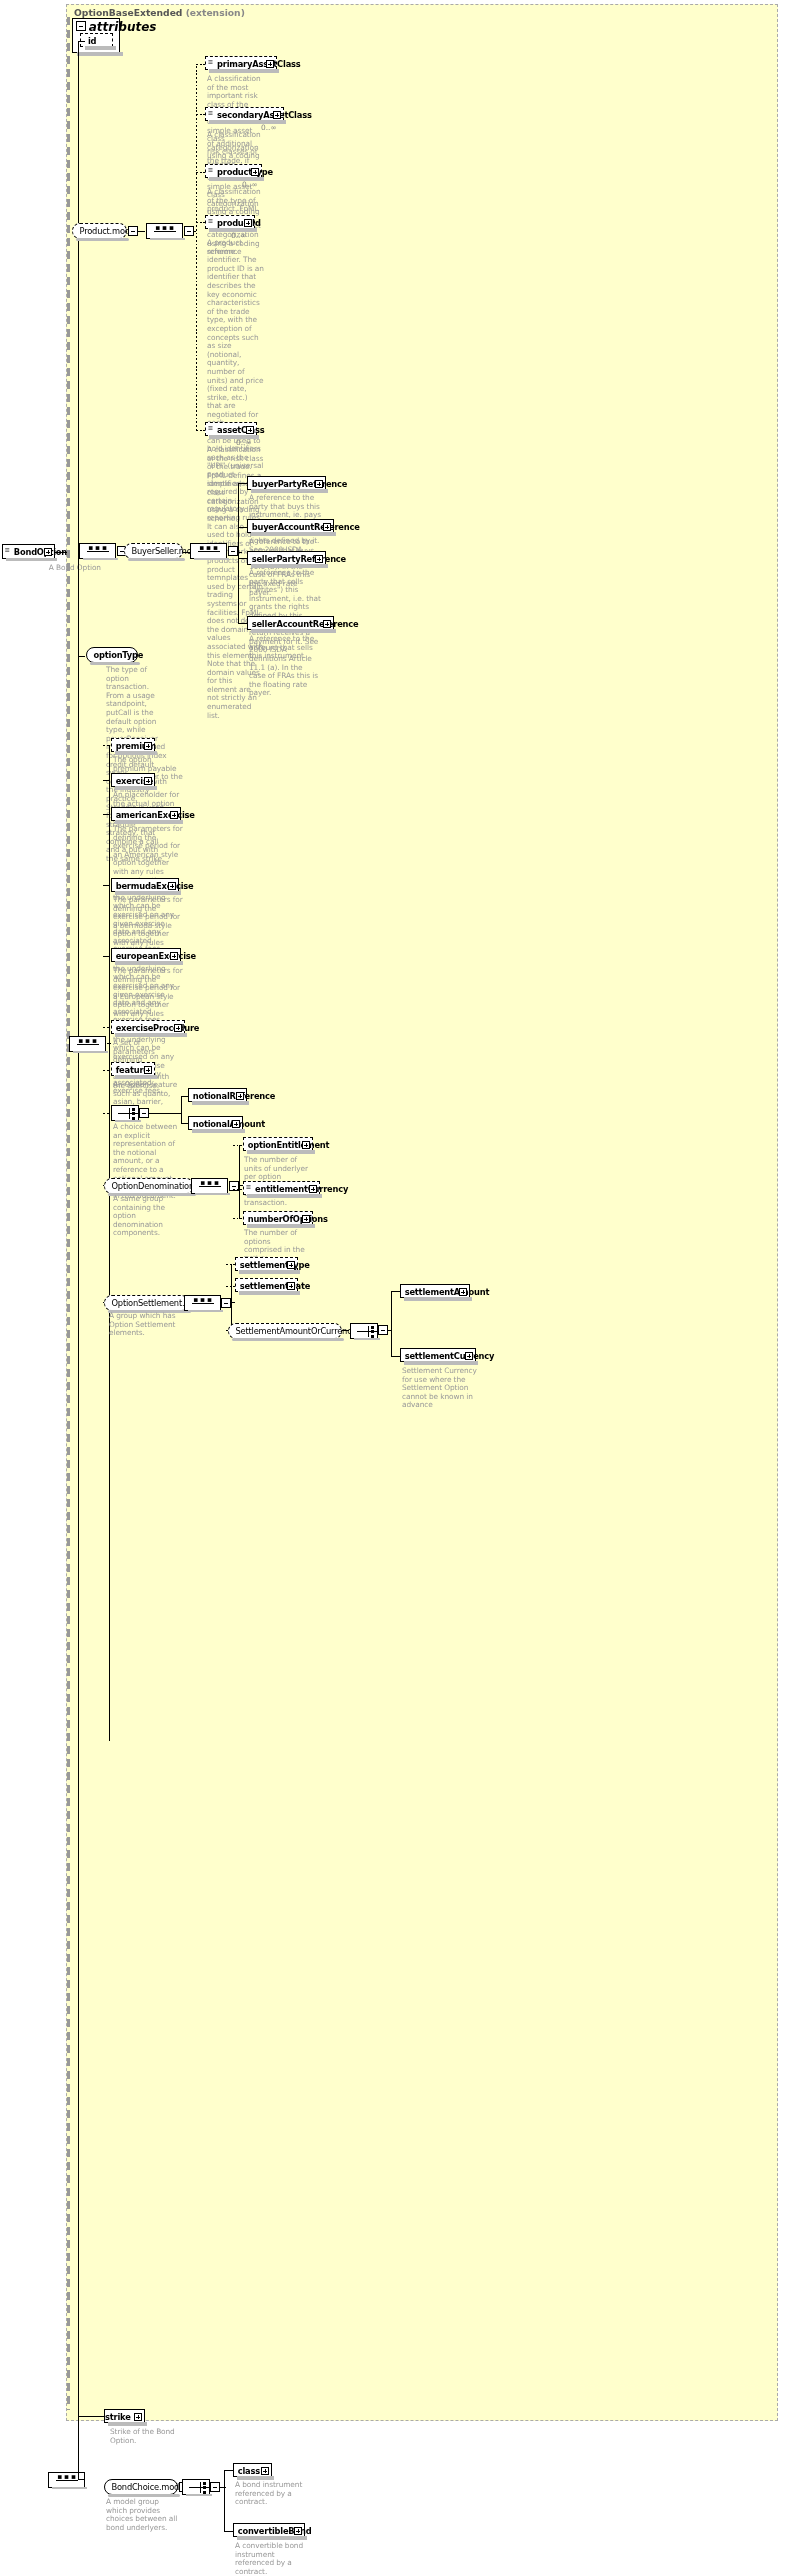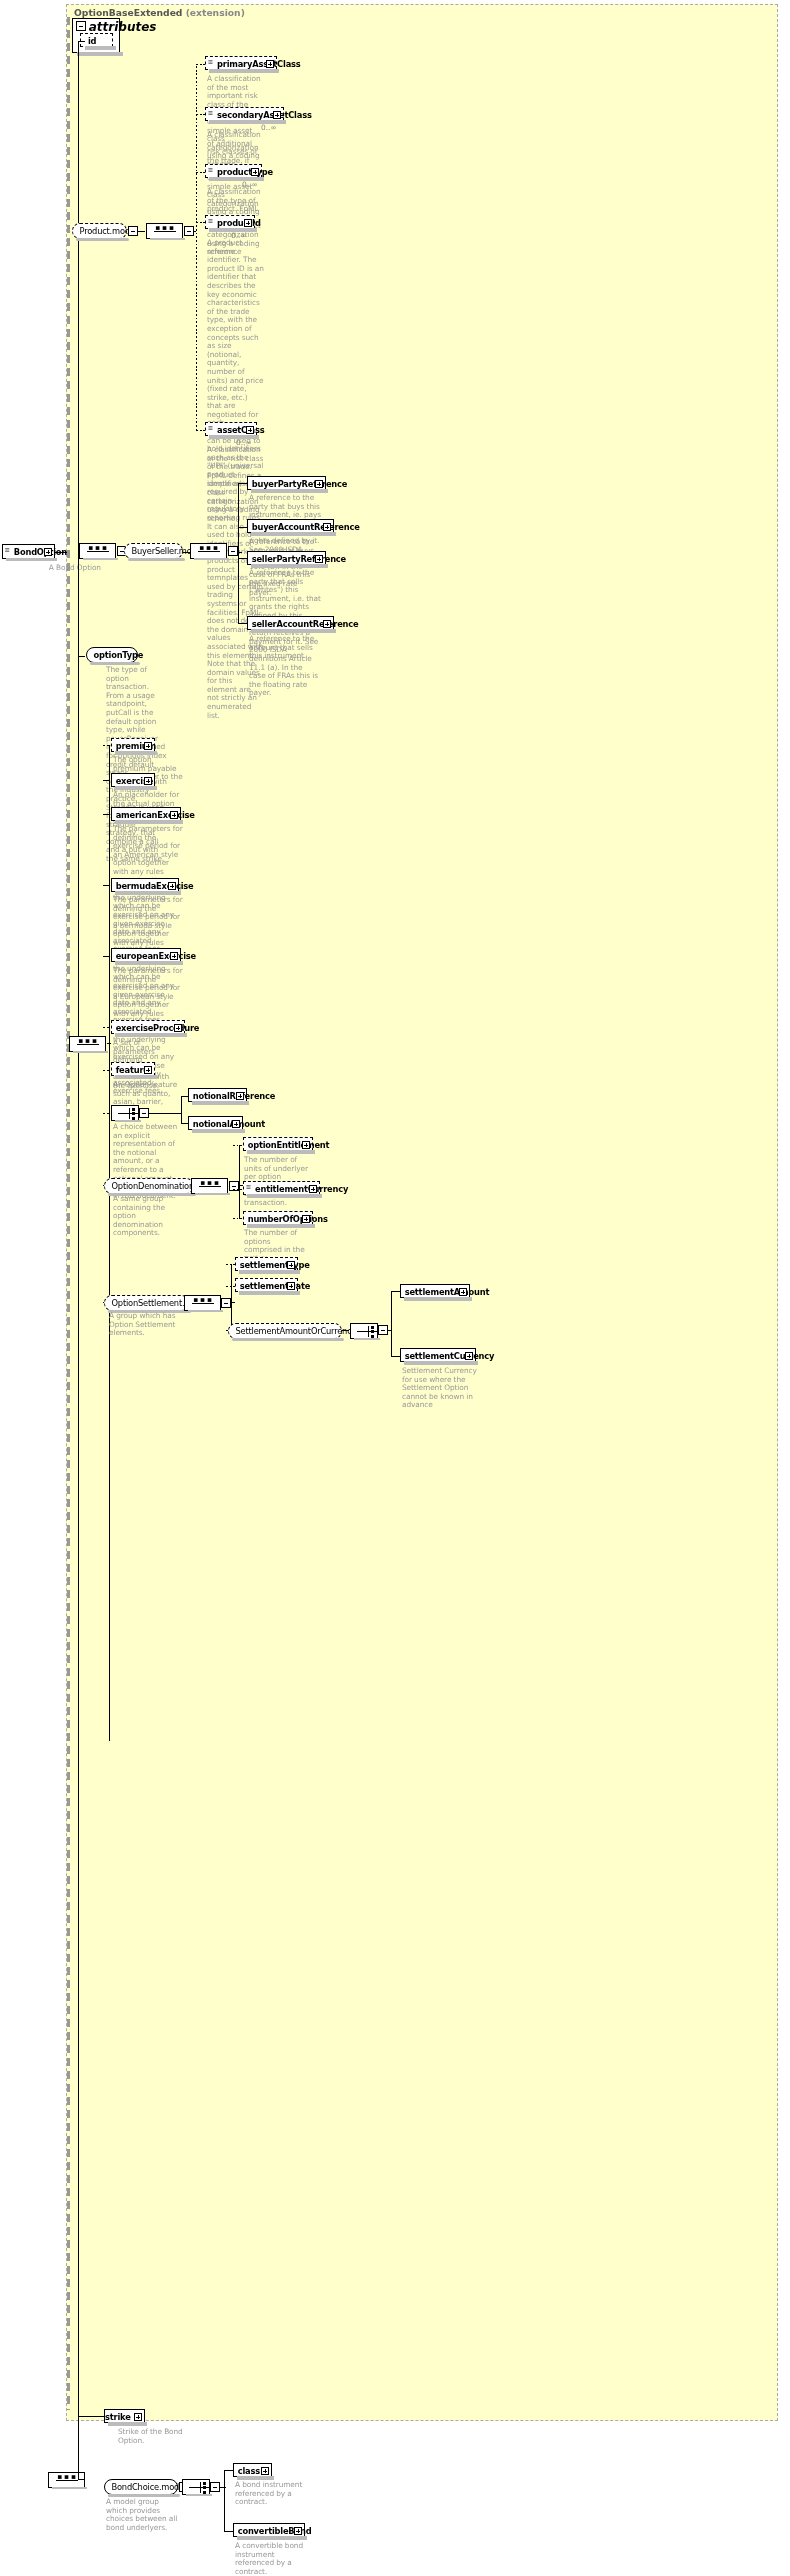--- a/index.html
+++ b/index.html
@@ -475,21 +475,21 @@
 <div class="ln h" style="left:48px;top:2479px;width:0"></div>
 <div class="ln v" style="left:78px;top:2416px;height:63px"></div>
 <div class="ln h" style="left:78px;top:2479px;width:7.4px"></div>
 
 <div class="ln h" style="left:78px;top:2416px;width:26px"></div>
 <div class="el" style="left:104px;top:2409px;width:41px;height:14px">
   <span class="name" style="padding-left:0">strike</span>
   <span class="plus"></span>
   <span class="shadow"></span>
 </div>
-<div class="doc" style="left:118px;top:2428px;width:66px">Strike of the Bond Option.</div>
+<div class="doc" style="left:110px;top:2428px;width:66px">Strike of the Bond Option.</div>
 
 <div class="mg" style="left:104px;top:2479px;width:74px">
   <span class="name">BondChoice.model</span>
   <span class="shadow"></span>
 </div>
 <span class="minus" style="left:179px;top:2482px"></span>
 <div class="doc" style="left:106px;top:2498px;width:74px">A model group which provides choices between all bond underlyers.</div>
 <div class="ln h" style="left:189px;top:2487px;width:7.4px"></div>
 <div class="comp choice" style="left:182px;top:2479px;width:28px">
   <span class="inner"></span>

